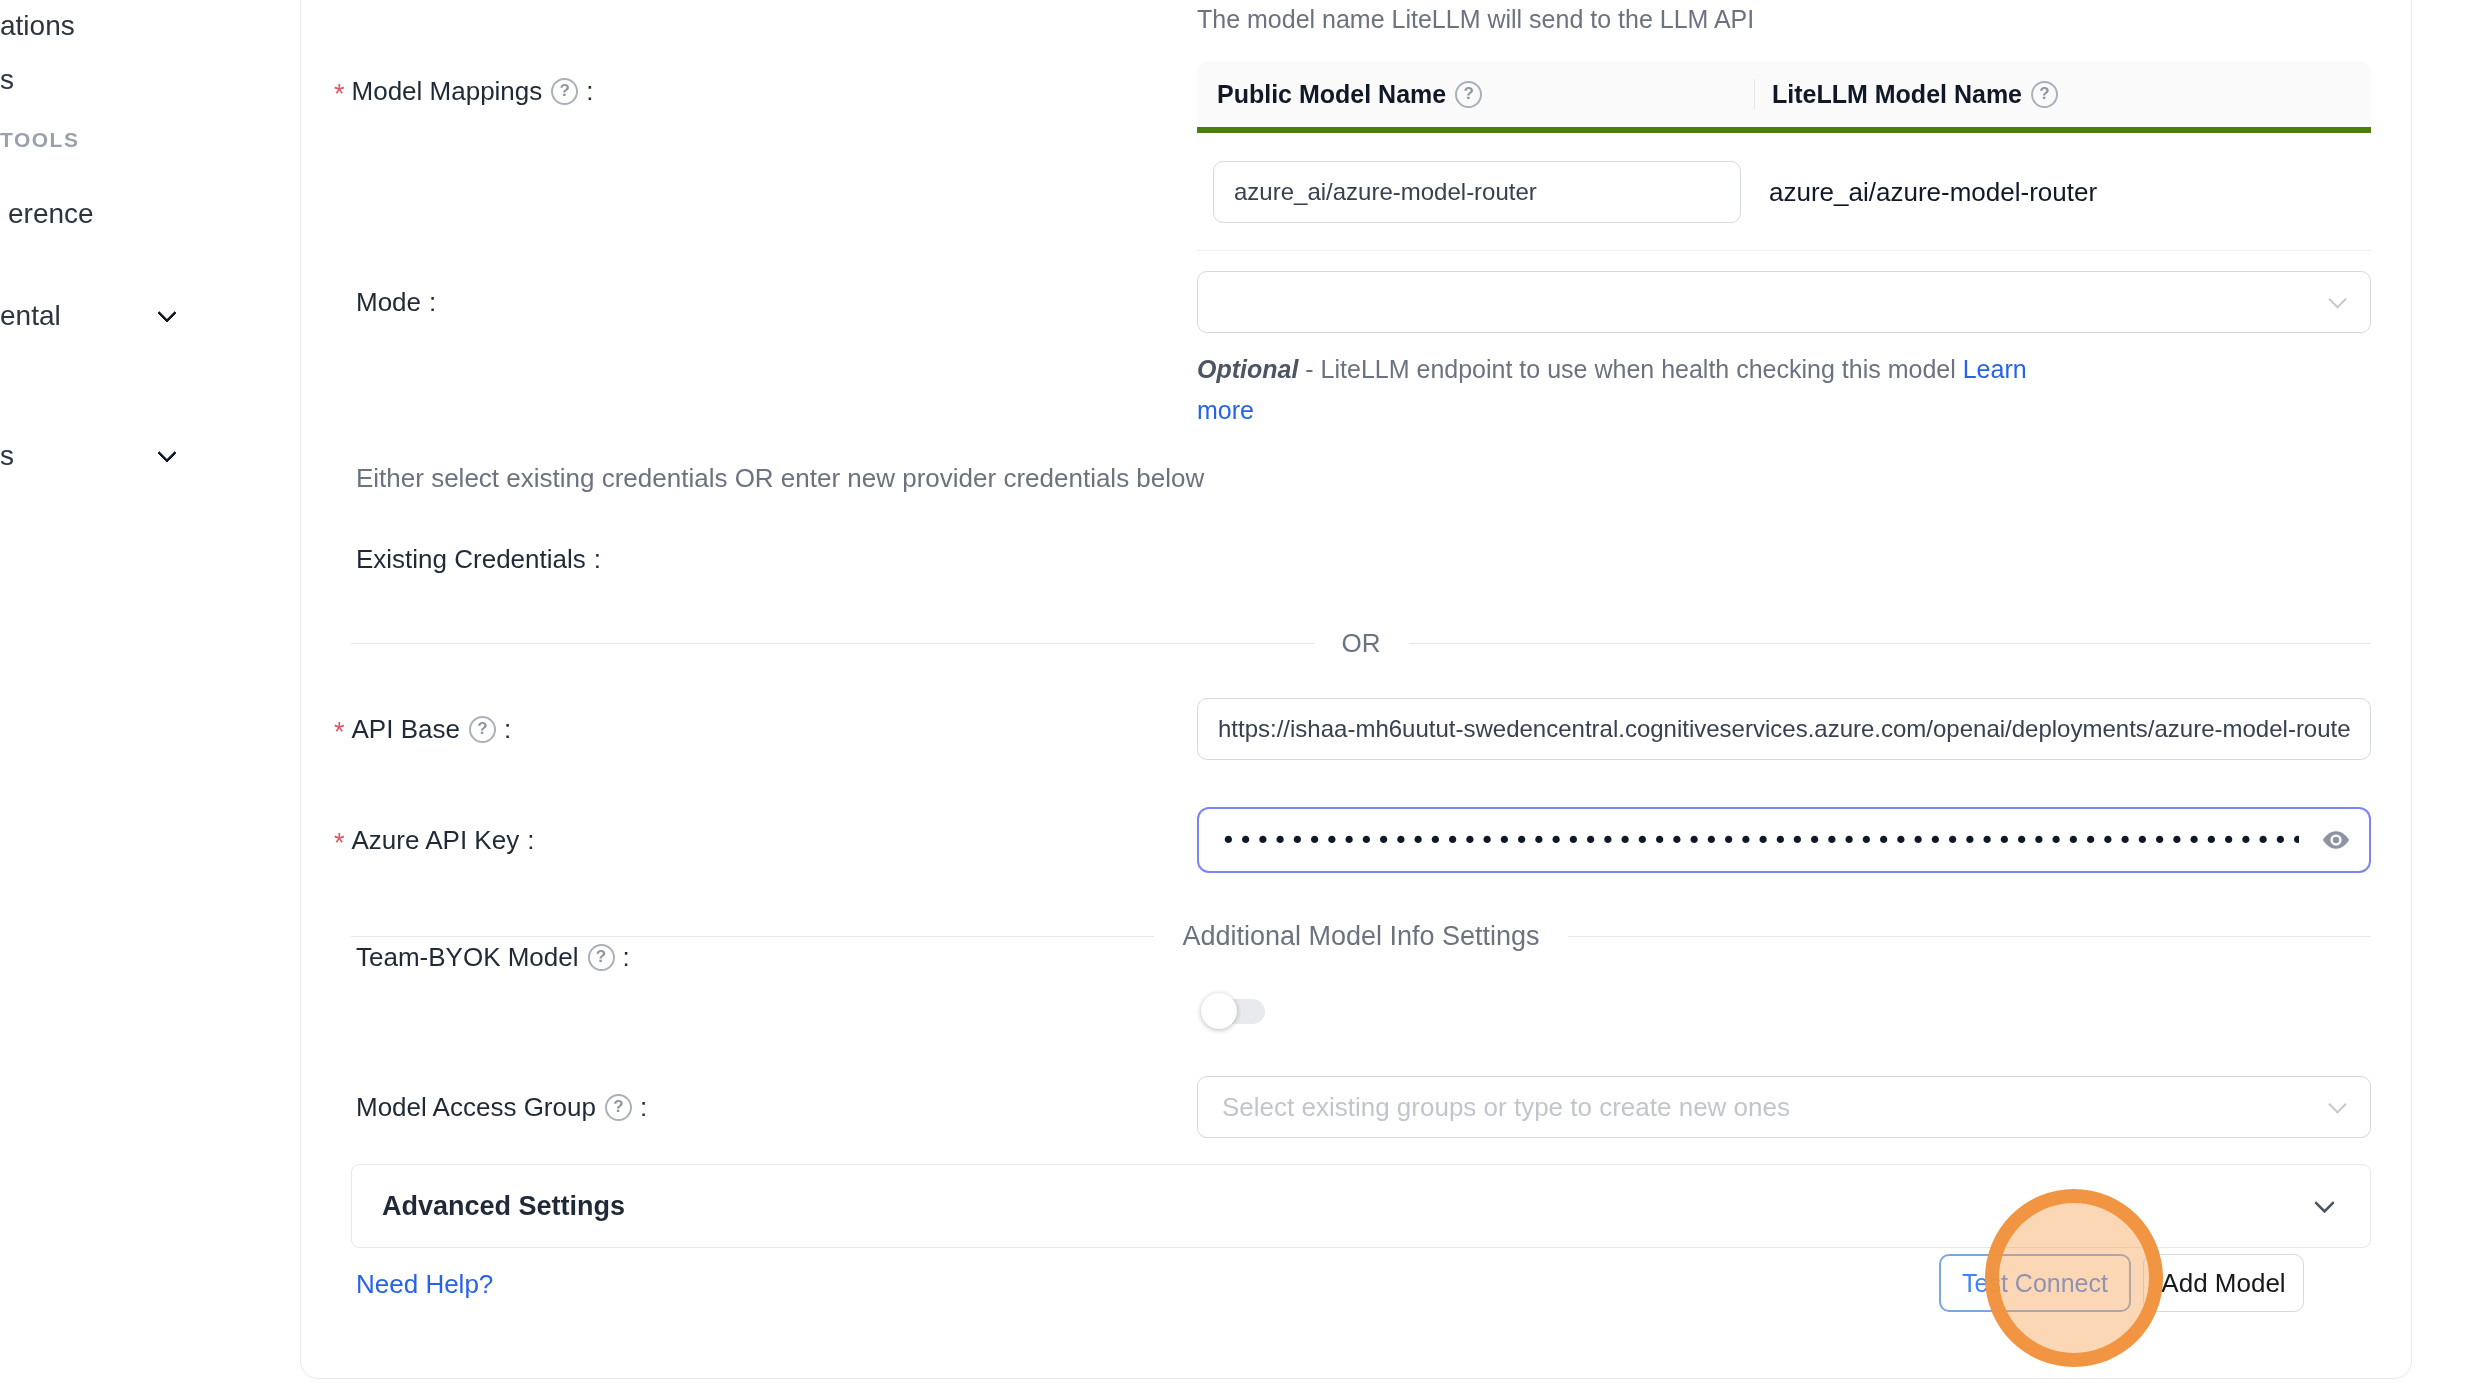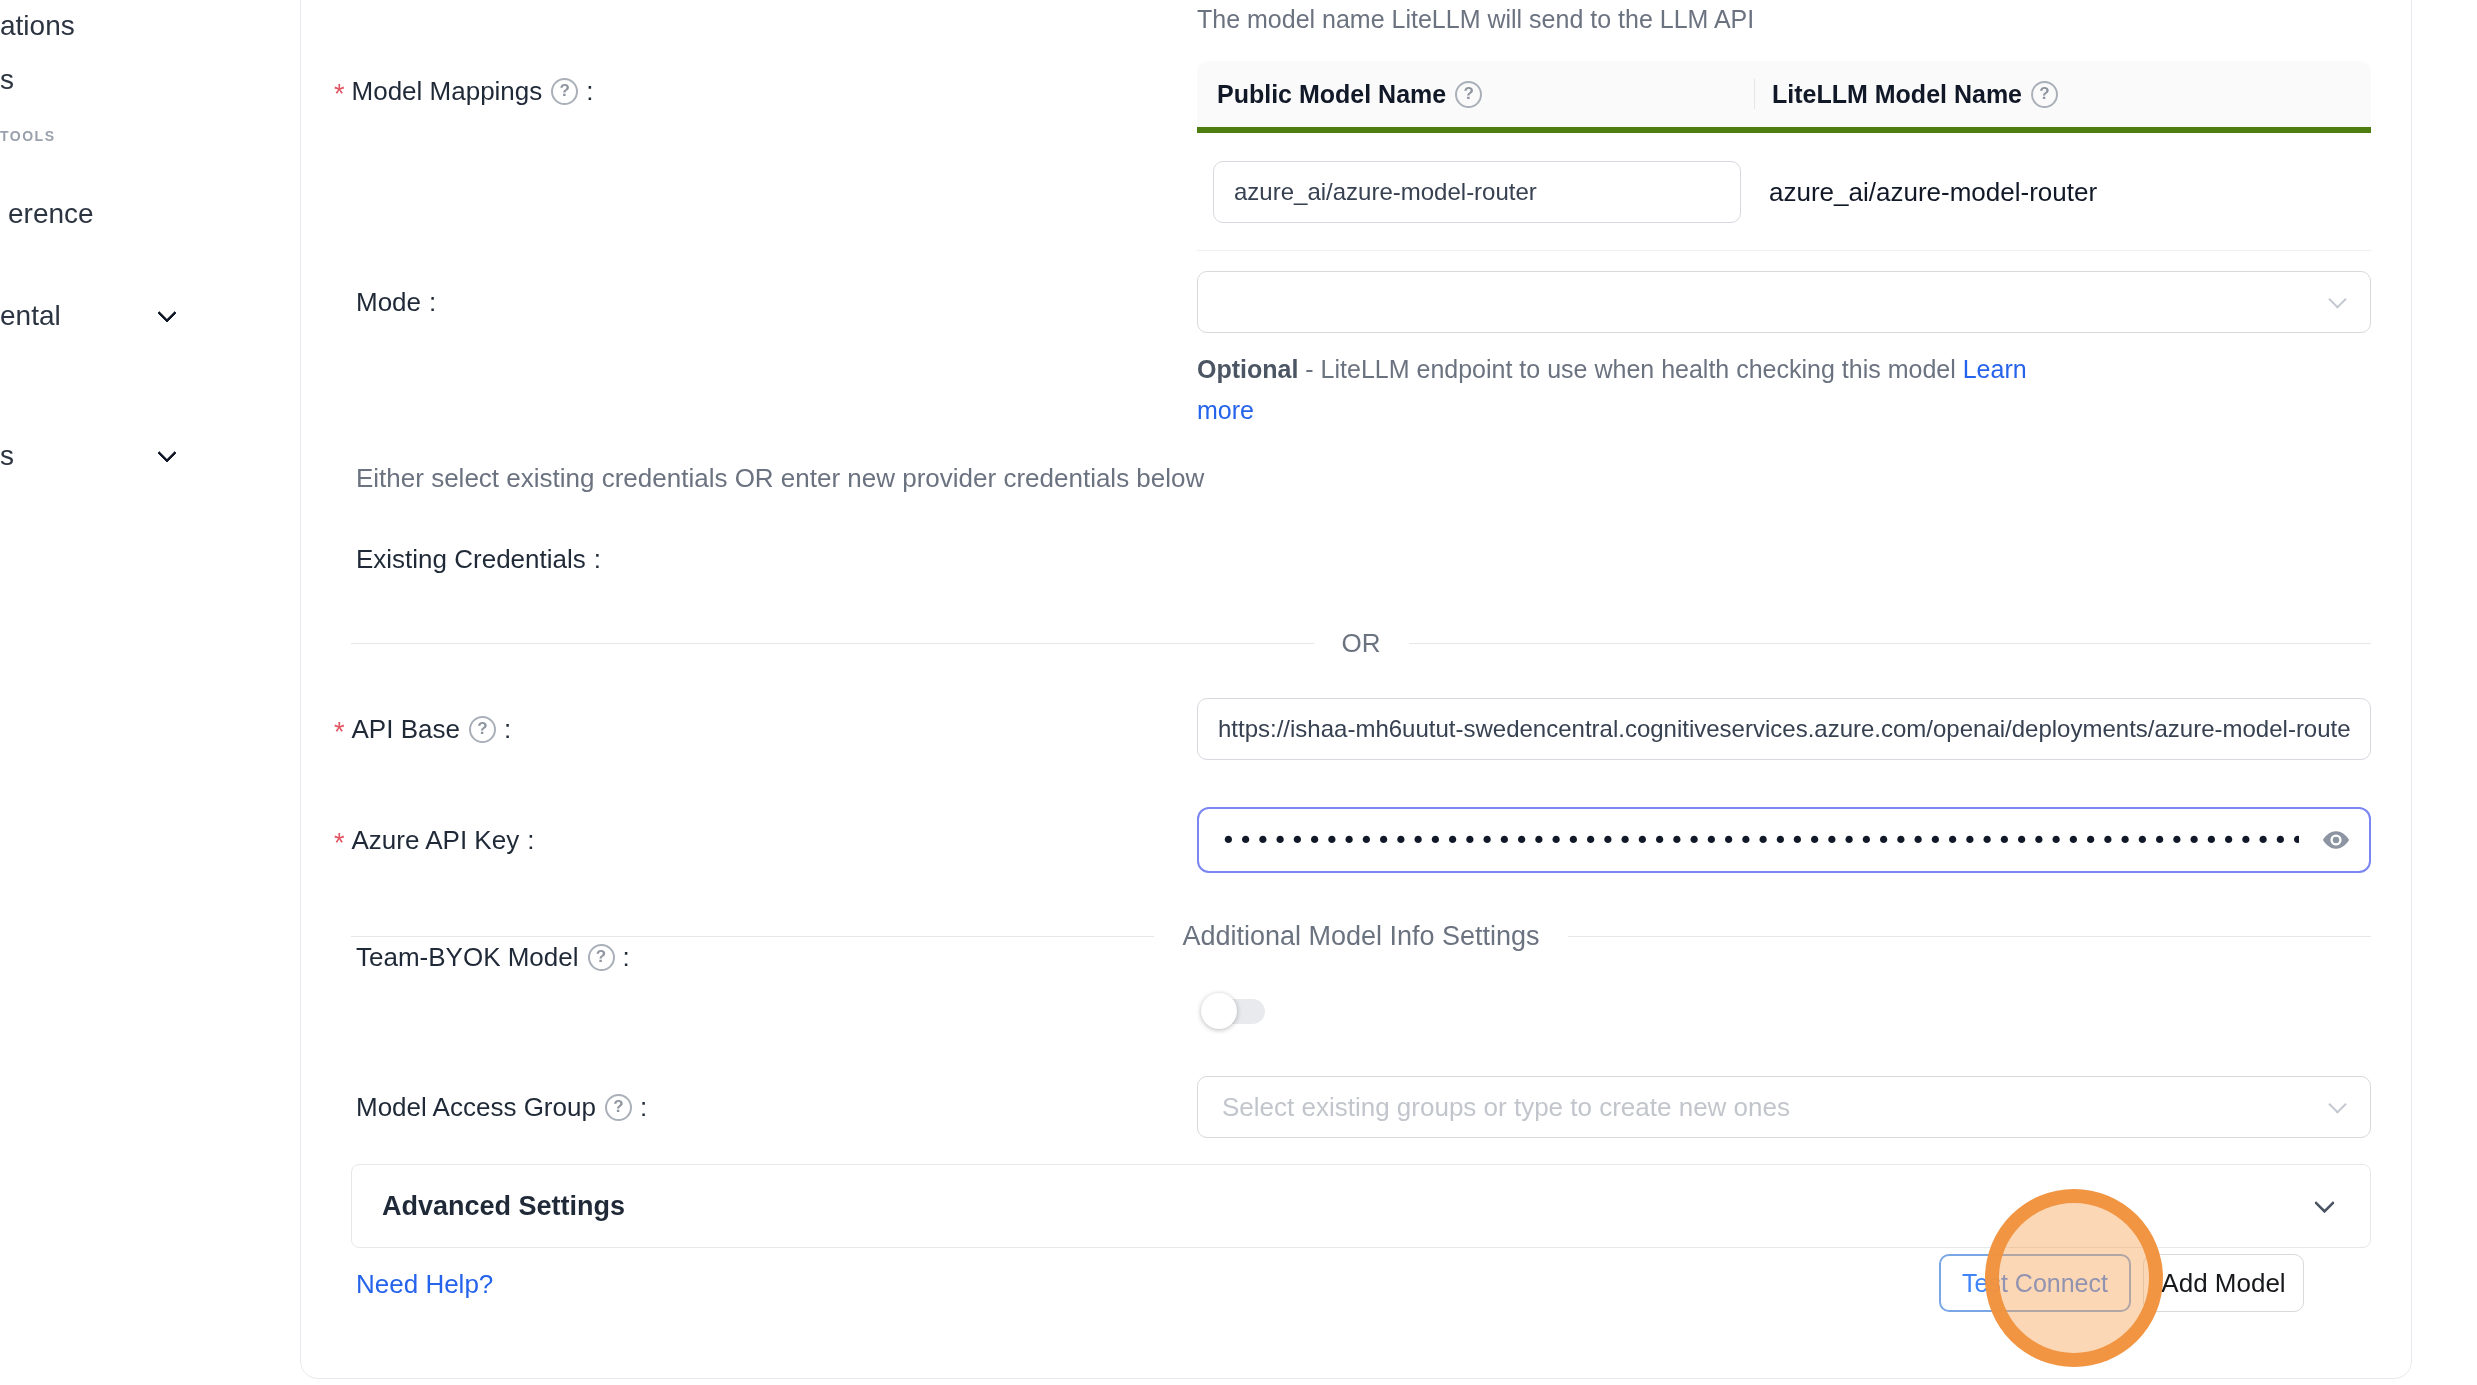--- a/index.html
+++ b/index.html
@@ -8,21 +8,21 @@
     width: 2477px; height: 1385px; overflow: hidden;
     font-family: "Liberation Sans", sans-serif; color: #1f2937;
   }
   .stage { position: relative; width: 2477px; height: 1385px; background: #fff; }
 
   
   .sidebar { position: absolute; left: 0; top: 0; width: 298px; height: 1385px; background: #fff; overflow: hidden; }
   .sb-item { position: absolute; left: 0; font-size: 28px; color: #2b3440; line-height: 36px; white-space: nowrap; }
   .sb-0 { top: 8px; }
   .sb-1 { top: 62px; }
-  .sb-section { position: absolute; left: 0; top: 128px; font-size: 14px; font-weight: 700; letter-spacing: 1.5px; color: #9aa1ac; }
+  .sb-section { position: absolute; left: 0; top: 128px; font-size: 21px; font-weight: 700; letter-spacing: 1.5px; color: #9aa1ac; }
   .sb-3 { top: 196px; padding-left: 8px; }
   .sb-4 { top: 298px; width: 210px; }
   .sb-5 { top: 438px; width: 210px; }
   .sb-chev { position: absolute; left: 160px; top: 8px; width: 14px; height: 14px;
     border-right: 3px solid #111827; border-bottom: 3px solid #111827; border-radius: 2px;
     transform: rotate(45deg); }
 
   
   .card { position: absolute; left: 300px; top: -40px; width: 2112px; height: 1419px;
     background: #fff; border: 1px solid #e7e9ee; border-radius: 18px; }
@@ -74,21 +74,21 @@
     border: none; outline: none; background: transparent; padding-left: 24px;
     font-size: 26px; color: #374151; font-family: "Liberation Sans", sans-serif; }
   .sel-placeholder-input::placeholder { color: #c2c6cc; }
 
   .mode-select { top: 310px; }
   .none-select { top: 567px; }
   .access-select { top: 1115px; }
 
   .mode-help { position: absolute; left: 896px; top: 388px; width: 880px;
     font-size: 25px; line-height: 41px; color: #6b7280; }
-  .hb { font-weight: 700; color: #4b5563; }
+  .hb { font-weight: 700; color: #4b5563; font-style: italic; }
   .link { color: #2563eb; text-decoration: none; cursor: pointer; }
 
   .either-note { position: absolute; left: 55px; top: 502px; font-size: 26px; color: #6b7280; }
 
   .divider { position: absolute; left: 50px; width: 2020px; height: 40px;
     display: flex; align-items: center; color: #6b7280; }
   .divider::before, .divider::after { content: ""; flex: 1; border-top: 1px solid #e5e7eb; }
   .divider-text { margin: 0 28px; white-space: nowrap; }
   .or-divider { top: 662px; font-size: 26px; }
   .info-divider { top: 955px; font-size: 27px; }

